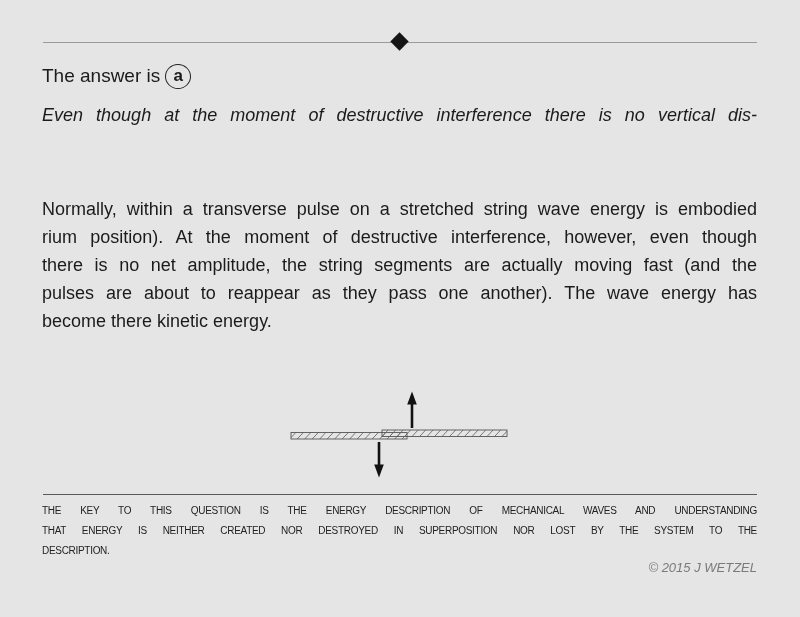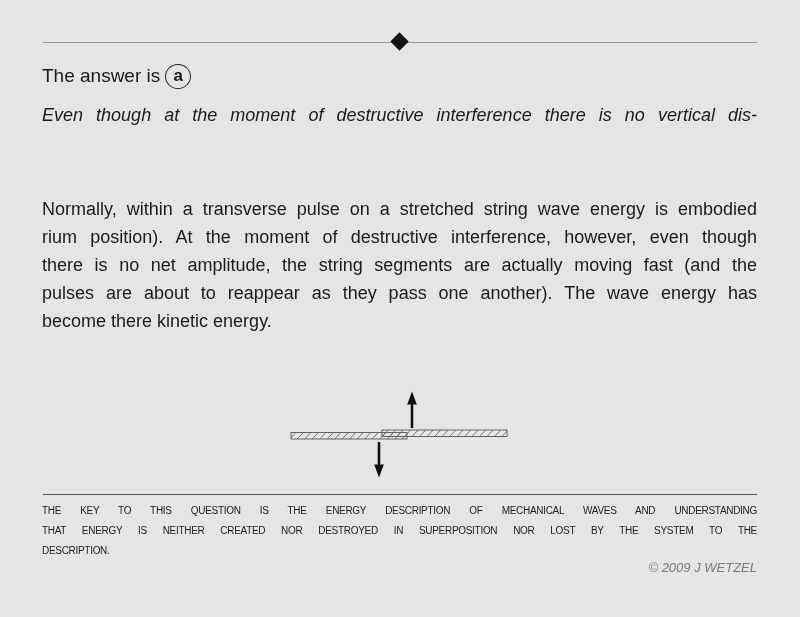--- a/index.html
+++ b/index.html
@@ -138,15 +138,15 @@
   </svg>
 
   <div class="rule rule-bottom"></div>
 
   <div class="footnote">
     <div class="jl">THE KEY TO THIS QUESTION IS THE ENERGY DESCRIPTION OF MECHANICAL WAVES AND UNDERSTANDING</div>
     <div class="jl">THAT ENERGY IS NEITHER CREATED NOR DESTROYED IN SUPERPOSITION NOR LOST BY THE SYSTEM TO THE</div>
     <div class="ll">DESCRIPTION.</div>
   </div>
 
-  <div class="copyright">© 2009 J WETZEL</div>
+  <div class="copyright">© 2015 J WETZEL</div>
 
 </div>
 
 </body></html>

